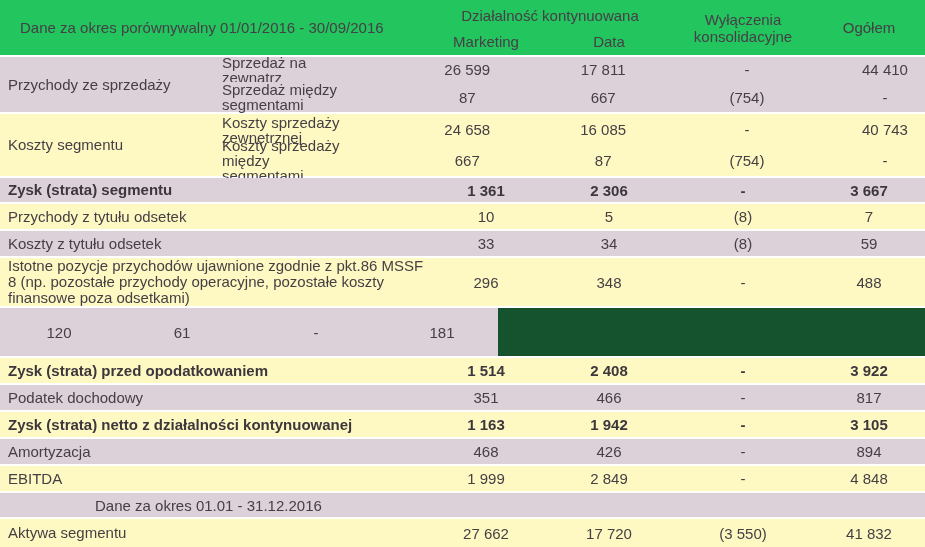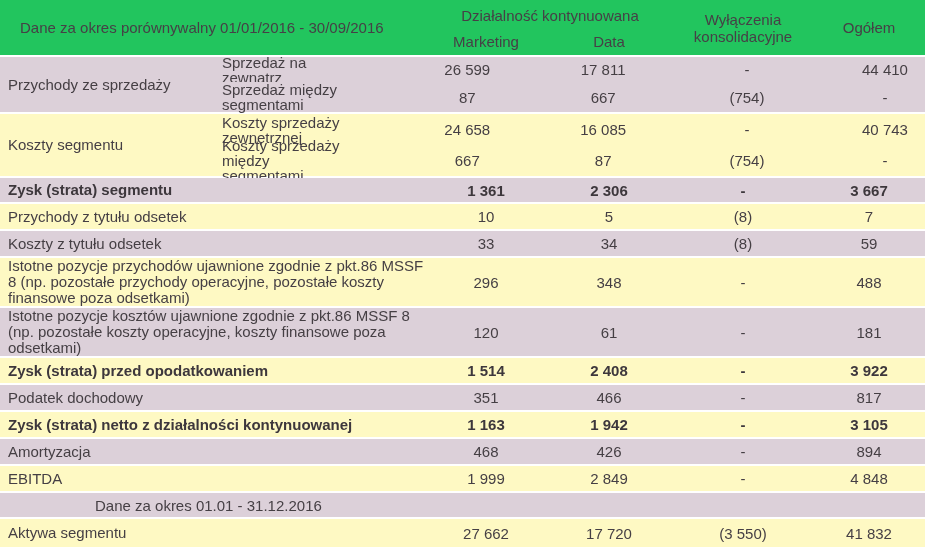--- a/index.html
+++ b/index.html
@@ -138,21 +138,20 @@
 
   <div class="row light tall h48">
     <div class="c12 lbl">Istotne pozycje przychodów ujawnione zgodnie z pkt.86 MSSF 8 (np. pozostałe przychody operacyjne, pozostałe koszty finansowe poza odsetkami)</div>
     <div class="c3 num">296</div>
     <div class="c4 num">348</div>
     <div class="c5 num">-</div>
     <div class="c6 num">488</div>
   </div>
 
   <div class="row dark tall h48">
-    <div class="c12 lbl">Istotne pozycje kosztów ujawnione zgodnie z pkt.86 MSSF 8 (np. pozostałe koszty operacyjne, koszty finansowe poza odsetkami)</div>
     <div class="c3 num">120</div>
     <div class="c4 num">61</div>
     <div class="c5 num">-</div>
     <div class="c6 num">181</div>
   </div>
 
   <div class="row light bold h25">
     <div class="c12 lbl">Zysk (strata) przed opodatkowaniem</div>
     <div class="c3 num">1 514</div>
     <div class="c4 num">2 408</div>

